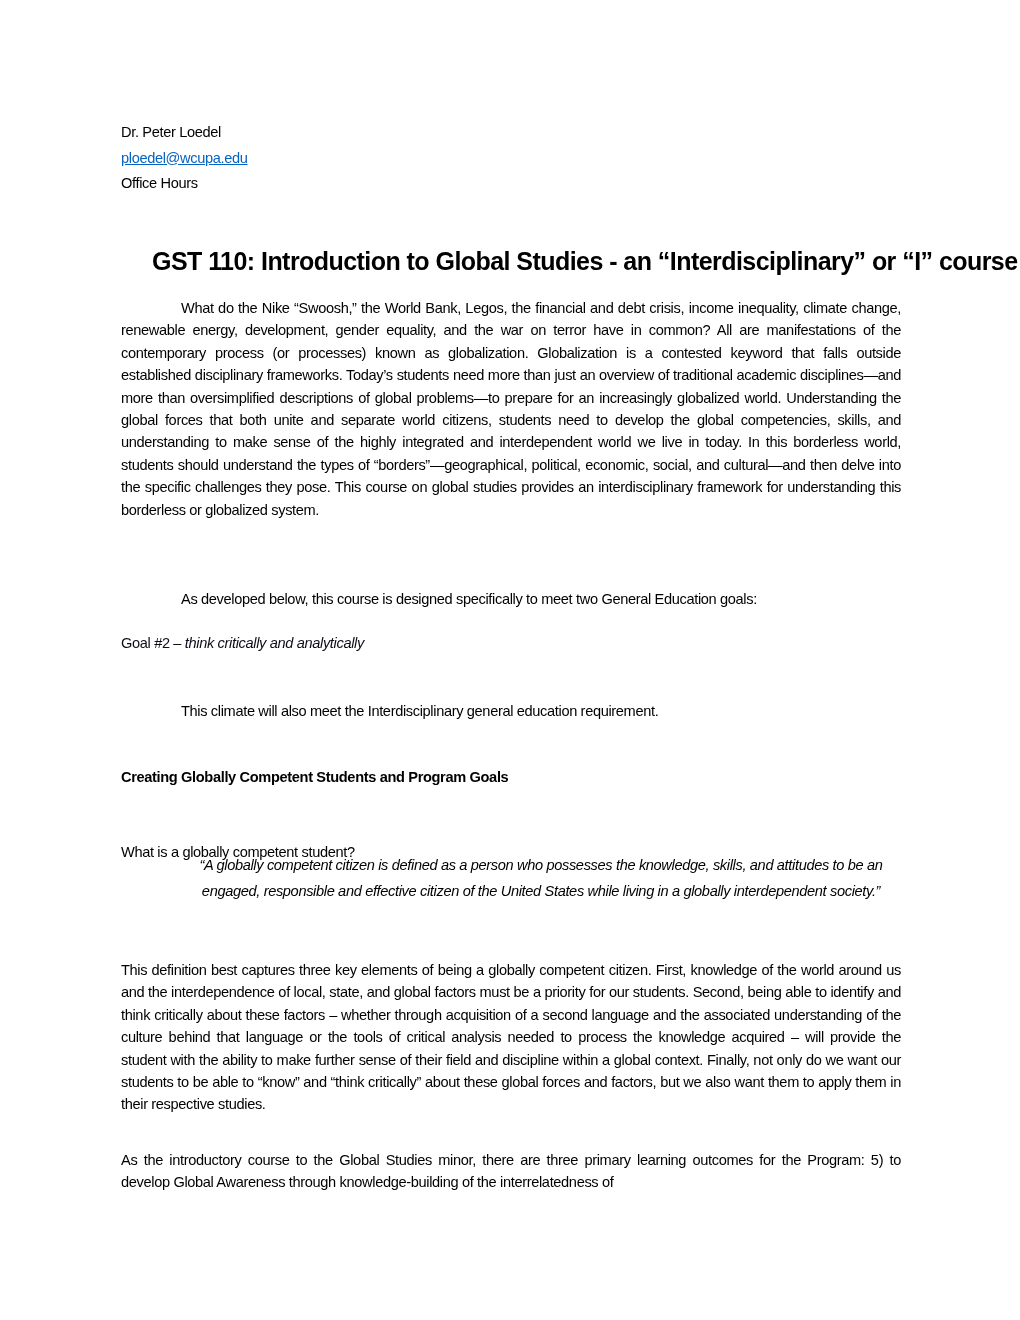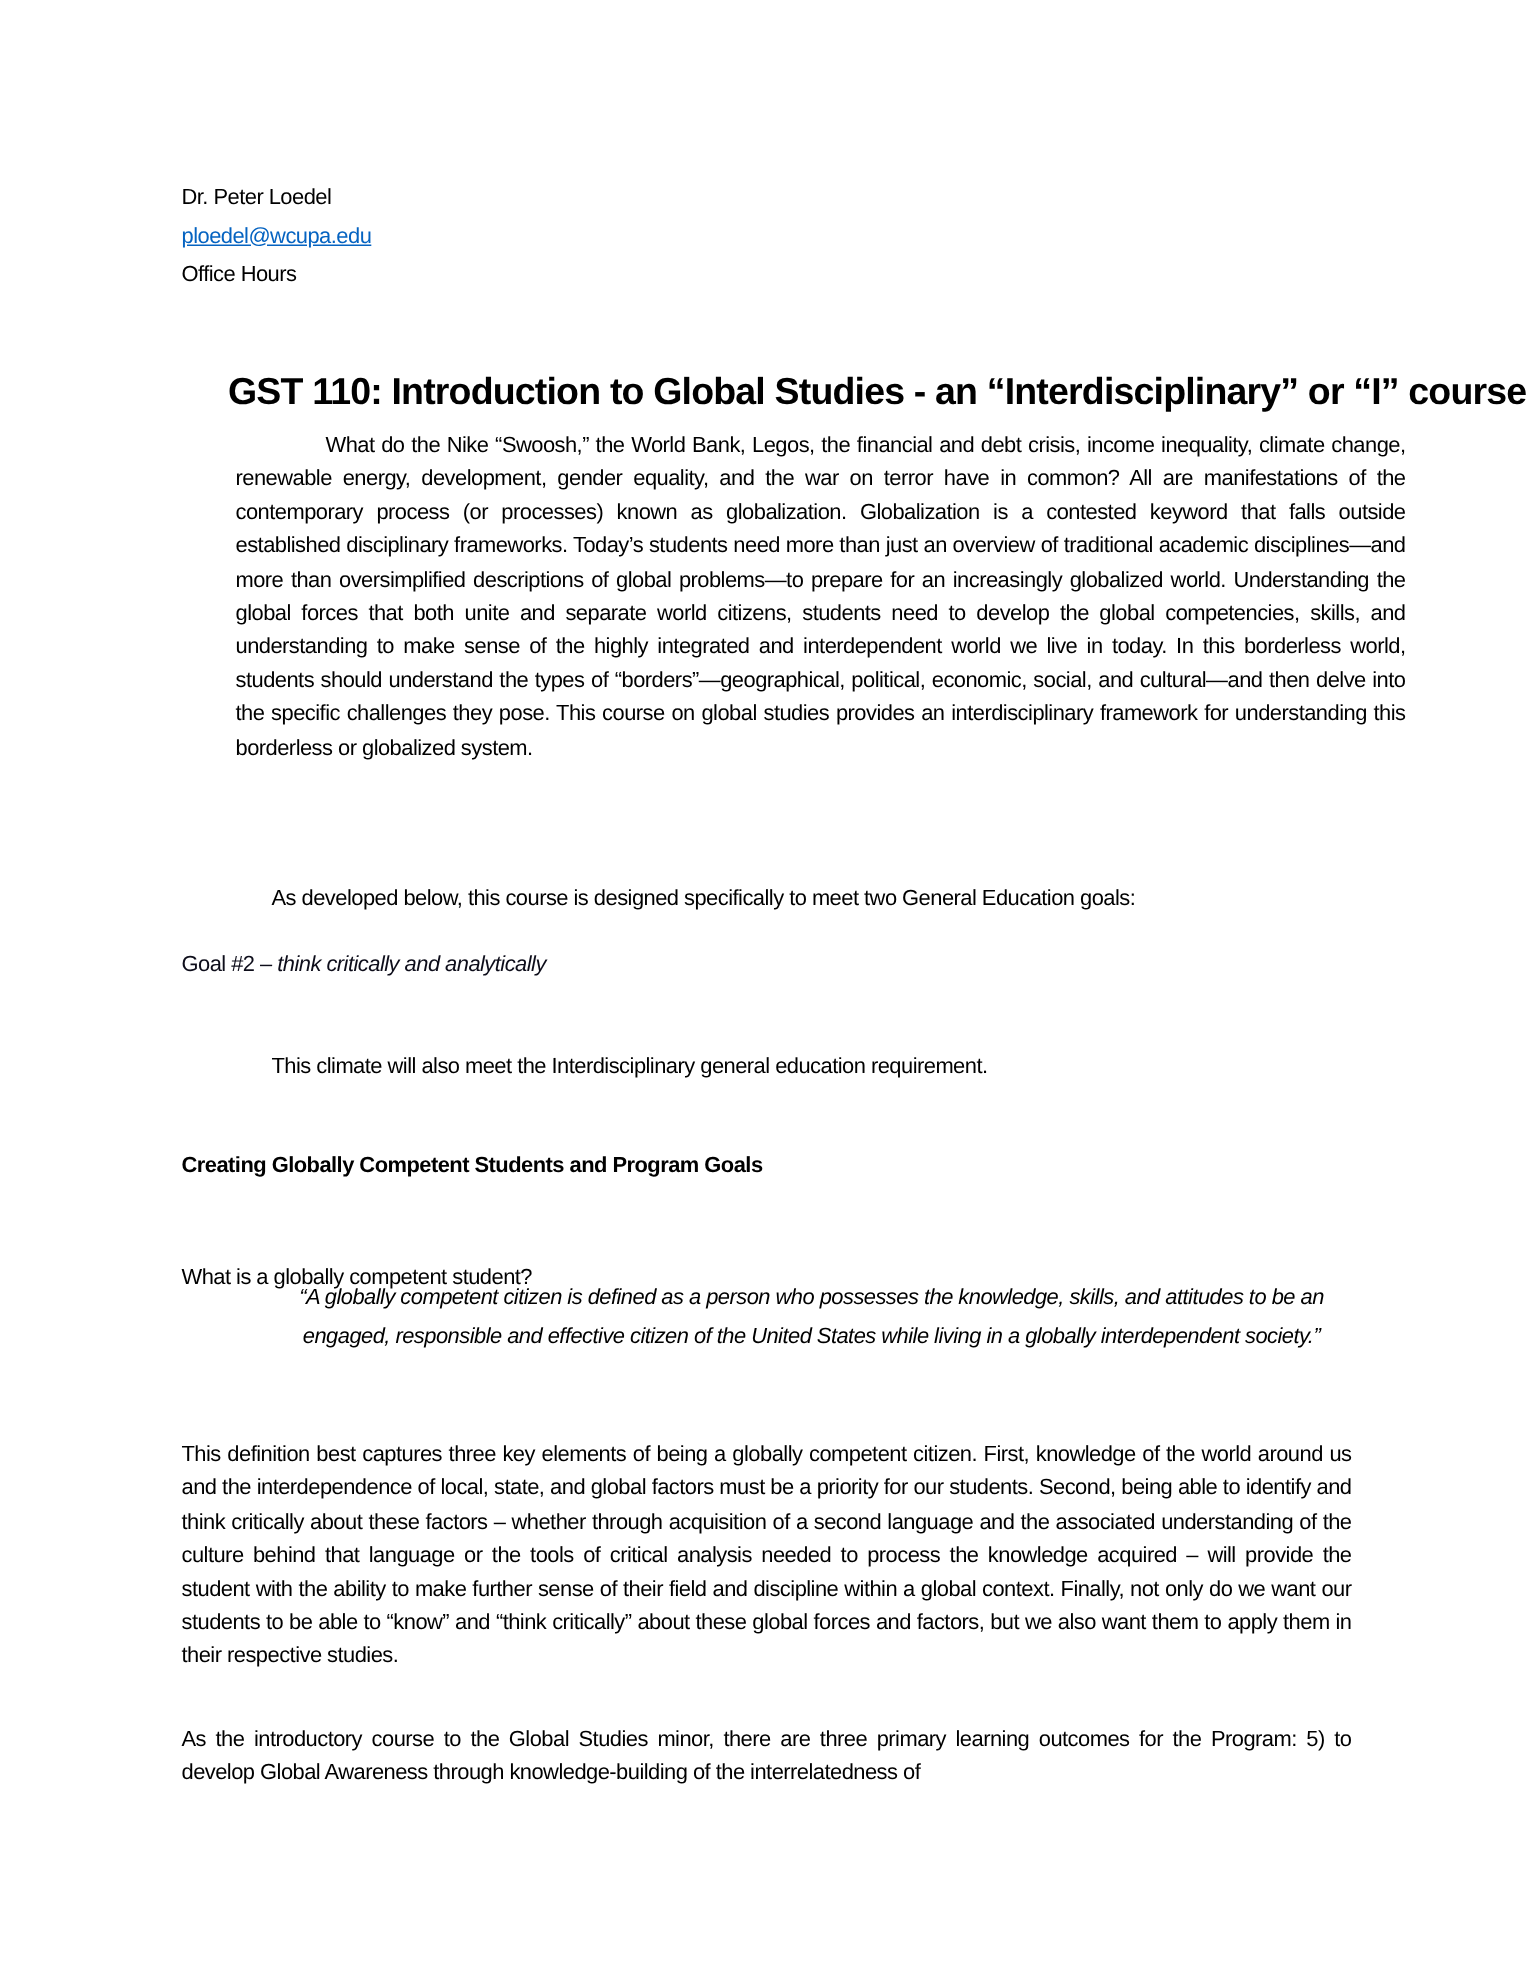--- a/index.html
+++ b/index.html
@@ -63,21 +63,21 @@
   }
   .para {
     position: absolute;
     left: 0;
     width: 780px;
     text-align: justify;
     line-height: 22.4px;
     margin: 0;
   }
   .indent { text-indent: 60px; }
-  .p1 { top: 286px; margin-left: 36px; }
+  .p1 { top: 297px; }
   .p2 { top: 588px; left: 60px; width: 720px; white-space: nowrap; }
   .goals { top: 632px; line-height: 22.4px; }
   .goals .goal { display: block; white-space: nowrap; color: #0d0d1a; }
   .goals em { font-style: italic; }
   .p3 { top: 700px; left: 60px; width: 720px; white-space: nowrap; }
   .heading2 {
     position: absolute;
     top: 766px;
     left: 0;
     font-weight: bold;

